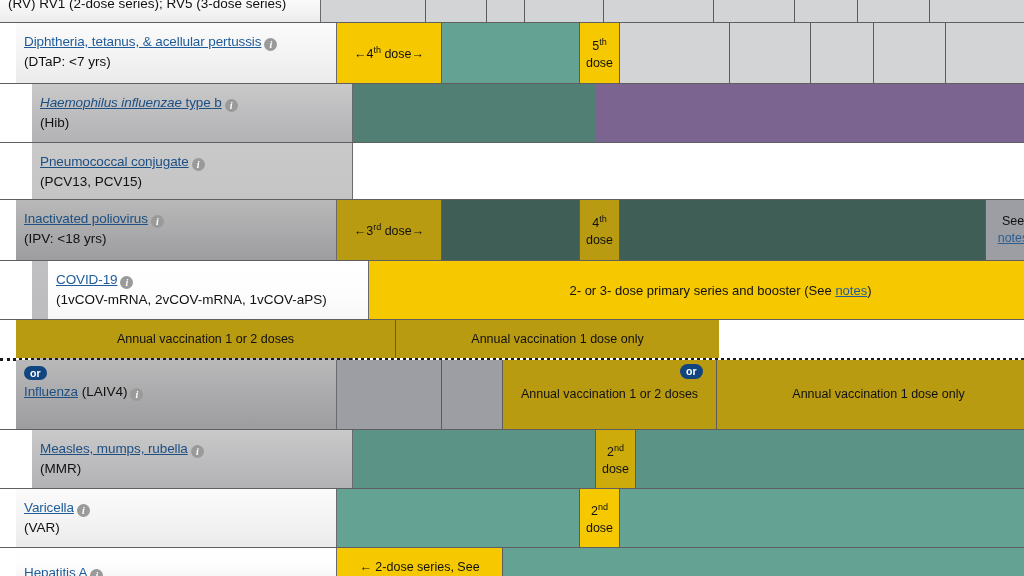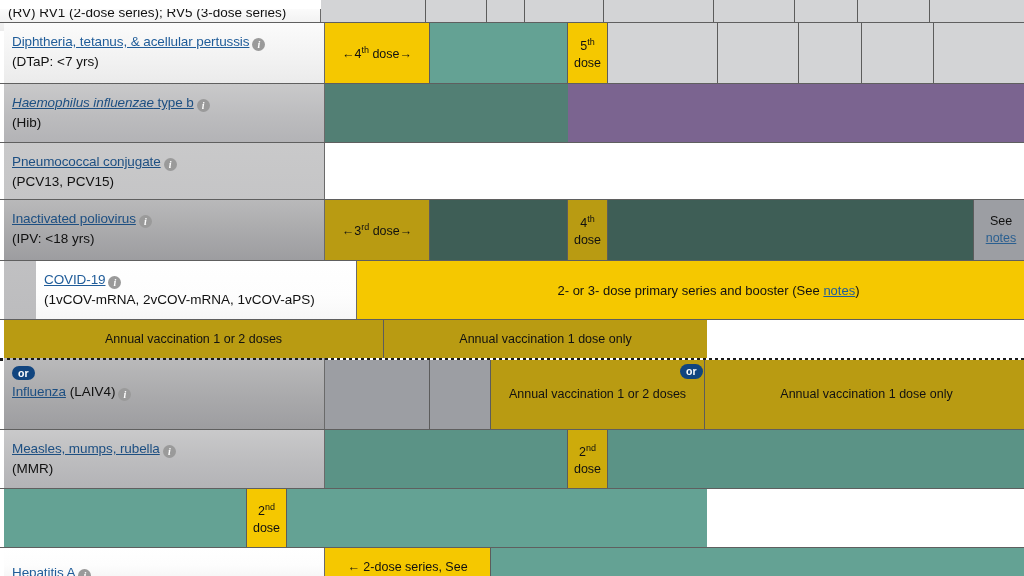--- a/index.html
+++ b/index.html
@@ -9,37 +9,38 @@
     font-family: "Liberation Sans", sans-serif;
     background: #ffffff;
   }
   .schedule {
     position: relative;
     width: 1024px; height: 576px;
   }
   
   .row {
     position: absolute;
-    left: 4px; width: 920px;
+    left: 16px; width: 920px;
     display: flex;
   }
   .label-cell {
     position: relative;
     width: 321px;
     flex: 0 0 321px;
     padding: 9px 10px 0 8px;
     border-right: 1px solid #6a6a6a;
     background: linear-gradient(to bottom, #f4f4f4 0%, #e3e3e3 55%, #d6d6d6 100%);
     overflow: hidden;
   }
   .label-cell.dim {
     background: linear-gradient(to bottom, #b9b9ba 0%, #a9a9ab 55%, #9d9da0 100%);
   }
   .label-cell.dim2 {
     background: linear-gradient(to bottom, #c9c9ca 0%, #bcbcbe 55%, #b3b3b6 100%);
+    margin-left: 16px;
   }
   .label-cell.bright {
     background: linear-gradient(to bottom, #ffffff 0%, #fdfdfd 60%, #f7f7f7 100%);
   }
   .label-cell.bright2 {
     background: linear-gradient(to bottom, #fbfbfb 0%, #f2f2f2 60%, #ebebeb 100%);
   }
   .vac-name {
     color: #1f5c99;
     text-decoration: underline;
@@ -145,21 +146,21 @@
     line-height: 15px;
     padding: 0 6px;
     border-radius: 9px;
     z-index: 6;
   }
   .toprow {
     position: absolute; top: 0; left: 0;
     width: 1024px; height: 22px;
     display: flex;
   }
-  .toprow .label-cell { padding-top: 0; margin-top: 9px; }
+  .toprow .label-cell { padding-top: 0; }
   .toptxt {
     font-size: 13.5px; color: #111;
     line-height: 14px;
     position: relative; top: -3px;
     white-space: nowrap;
   }
 </style>
 </head>
 <body>
 
@@ -303,20 +304,24 @@
       <div class="cell tealD3" style="left:0px;width:243px;"></div>
       <div class="cell yellowD2" style="left:243px;width:40px;">
         <span class="txt"><span>2</span><sup>nd</sup><br><span>dose</span></span>
       </div>
       <div class="cell tealD3 noborder" style="left:283px;width:420px;"></div>
     </div>
   </div>
   <div class="rowline" style="top:488px;"></div>
 
   <div class="row" style="top:489px;height:58px;">
+    <div class="label-cell bright2">
+      <span class="vac-name">Varicella</span><span class="info-icon">i</span>
+      <span class="vac-paren">(VAR)</span>
+    </div>
     <div class="grid">
       <div class="cell teal" style="left:0px;width:243px;"></div>
       <div class="cell yellow" style="left:243px;width:40px;">
         <span class="txt"><span>2</span><sup>nd</sup><br><span>dose</span></span>
       </div>
       <div class="cell teal noborder" style="left:283px;width:420px;"></div>
     </div>
   </div>
   <div class="rowline" style="top:547px;"></div>
 

